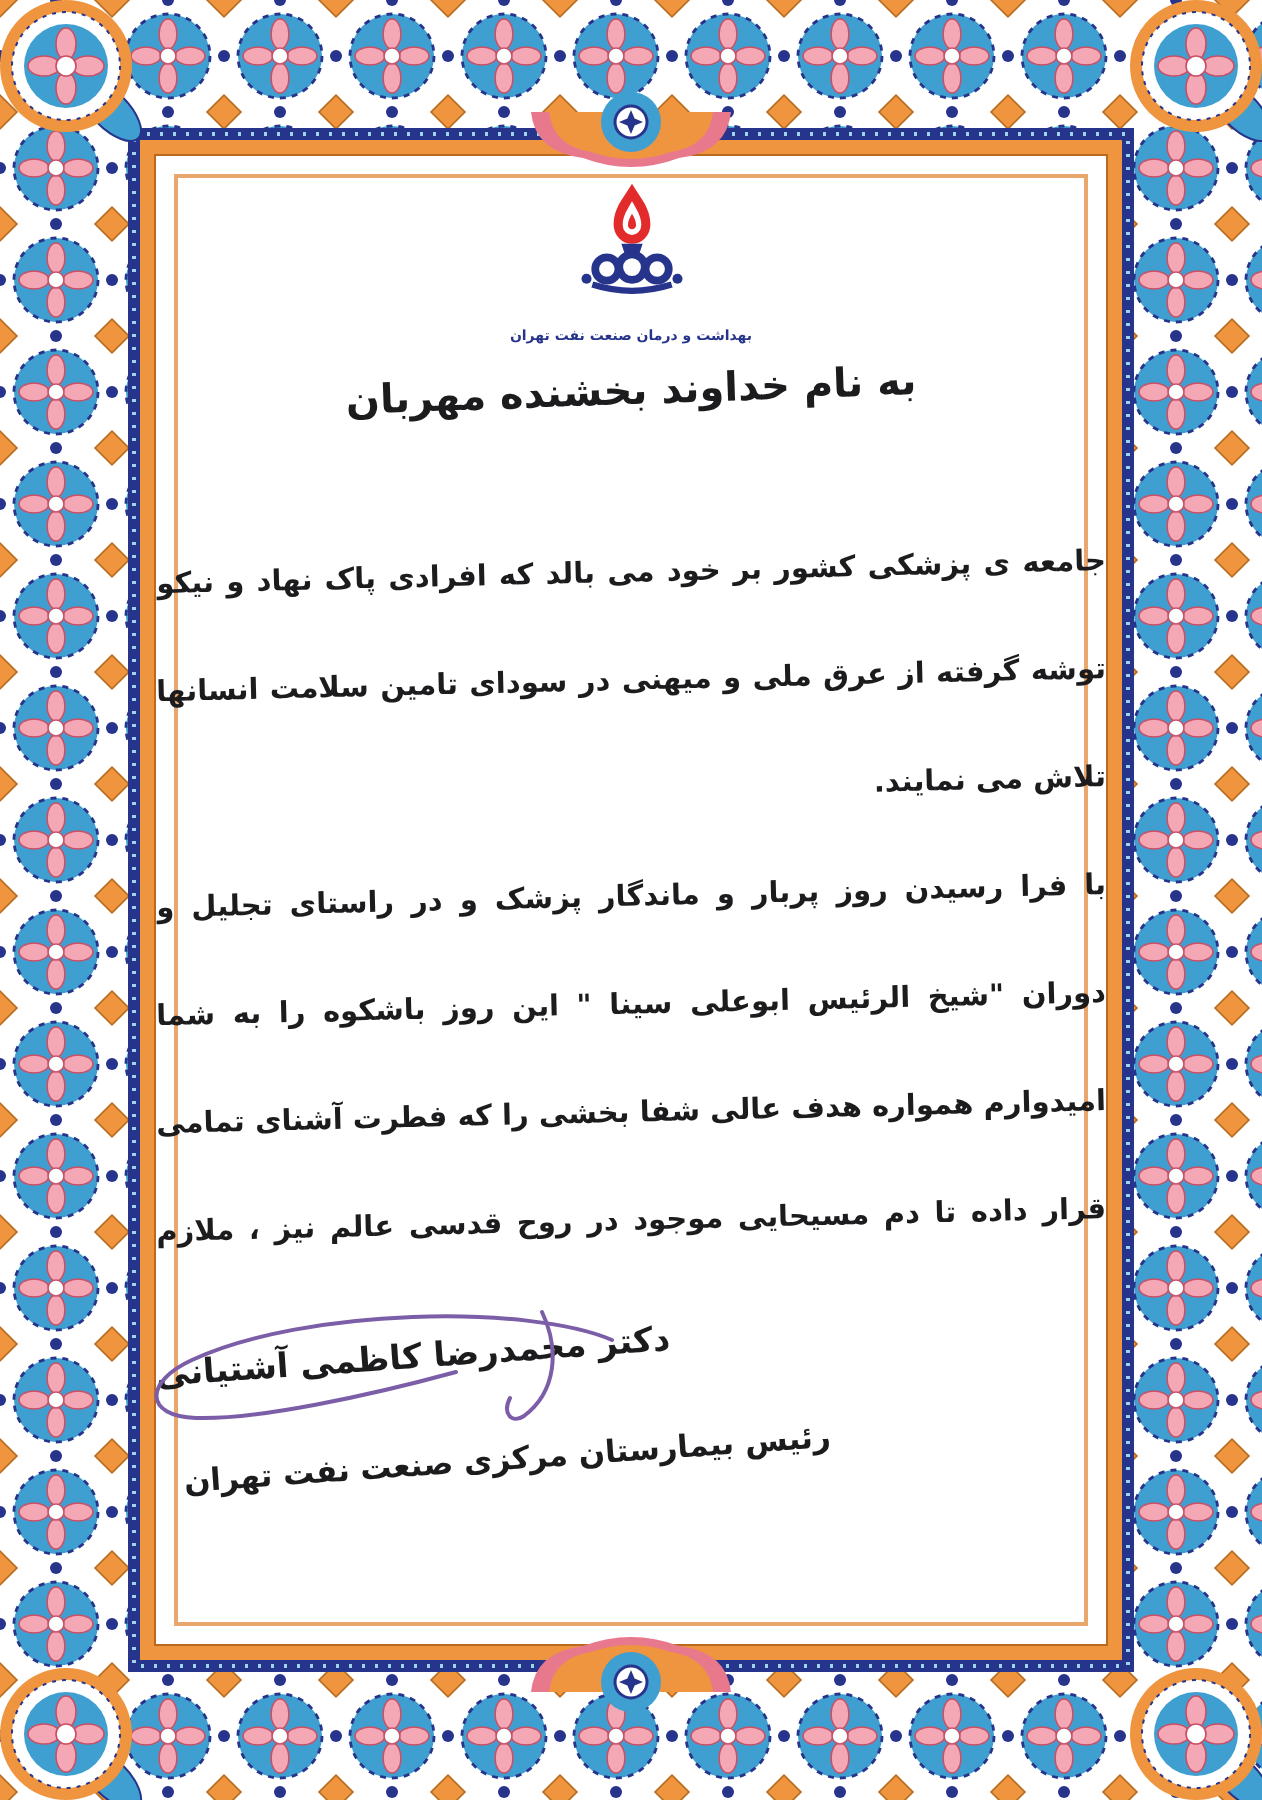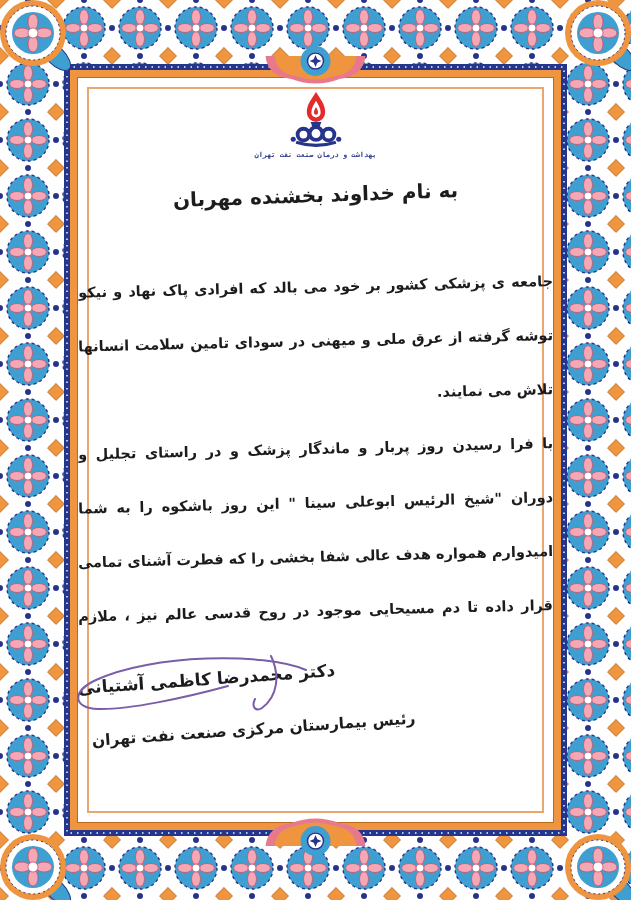--- a/index.html
+++ b/index.html
@@ -10,22 +10,22 @@
     background: #ffffff; overflow: hidden;
   }
   .frame { position: absolute; left: 0; top: 0; }
 
   .logo {
     position: absolute; left: 0; right: 0; top: 90px;
     text-align: center; color: var(--accent_navy, #27348b);
   }
   .logo svg { display: block; margin: 0 auto; }
   .logo-caption {
-    font-size: 7px; font-weight: bold; margin-top: 1px;
-    color: var(--accent_navy, #27348b); direction: rtl; font-family: Liberation Mono, monospace;
+    font-size: 7px; font-weight: bold; margin-top: 14px;
+    color: var(--accent_navy, #27348b); direction: rtl;
   }
 
   .bismillah {
     position: absolute; left: 0; right: 0; top: 183px;
     text-align: center; direction: rtl;
     font-size: 20px; font-weight: bold; color: var(--ink, #1c1c1e);
     transform: rotate(-2deg);
   }
 
   .body-text {

